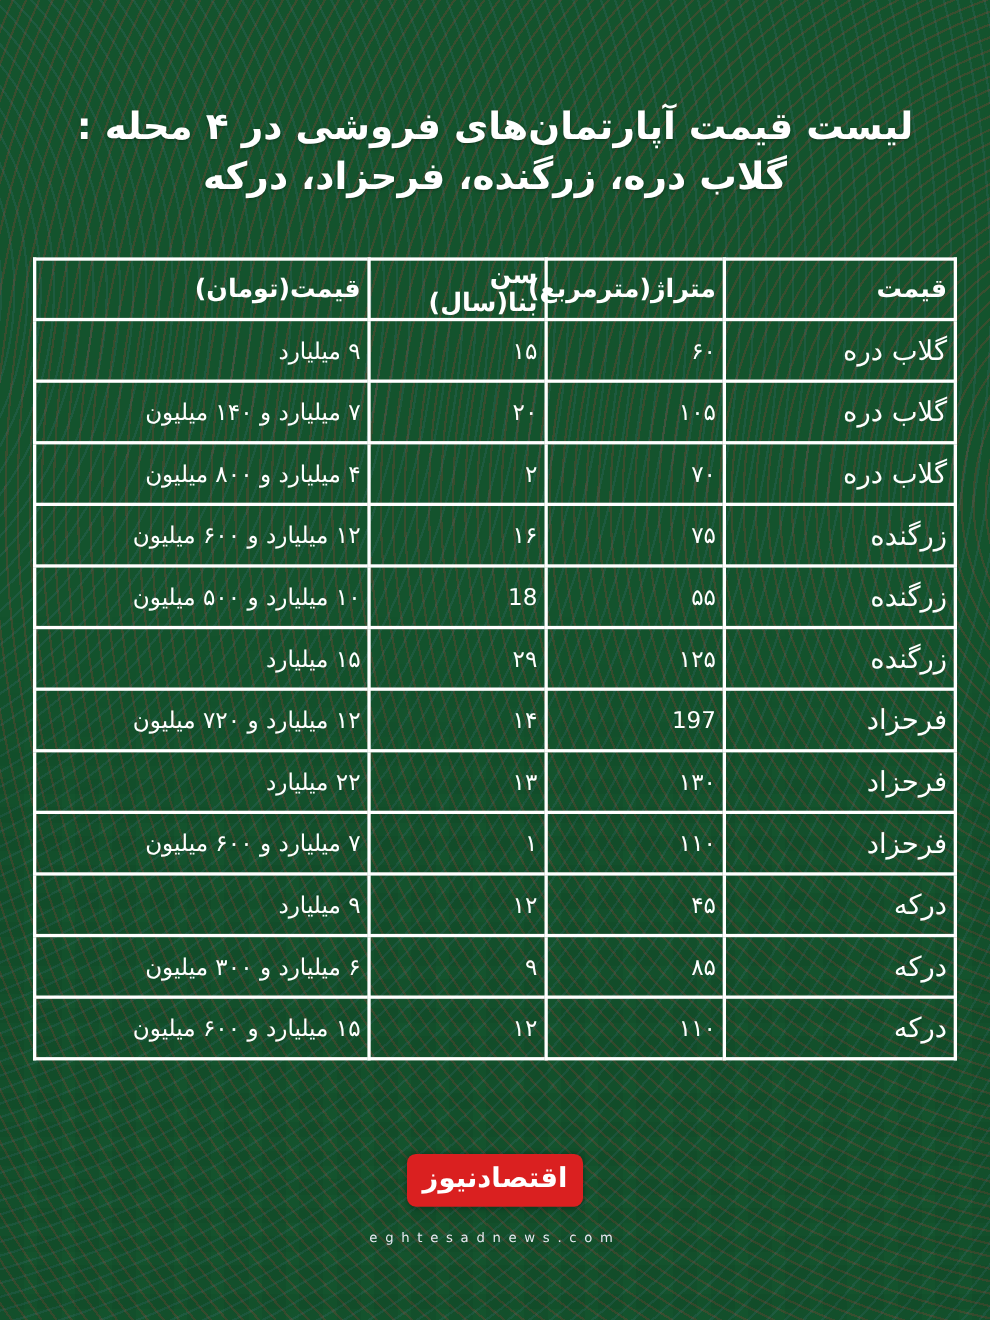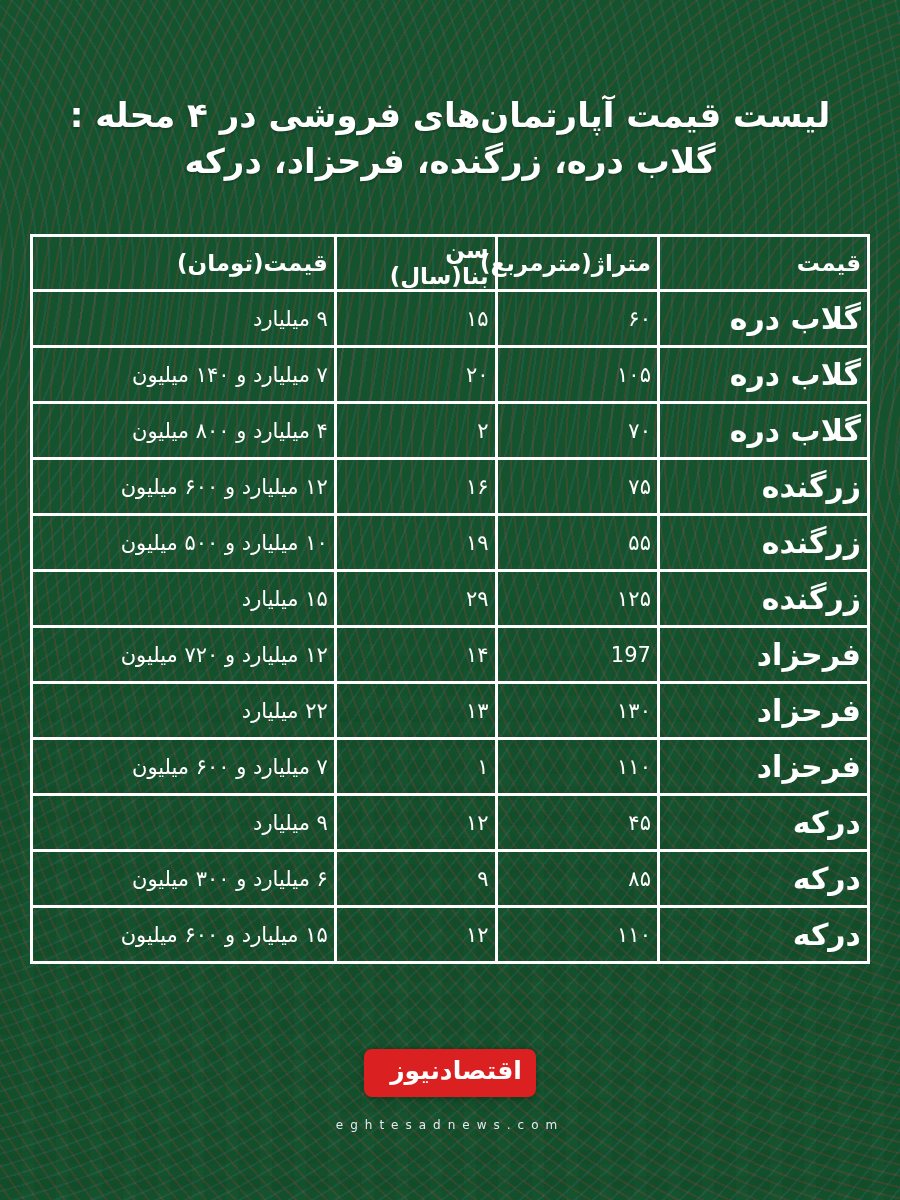--- a/index.html
+++ b/index.html
@@ -70,32 +70,32 @@
     height: 49px;
     font-size: 23px;
     font-weight: bold;
   }
   table.price-table td {
     height: 53px;
     font-size: 21px;
     font-weight: normal;
   }
   table.price-table td.neigh {
-    font-weight: bold;
-    font-size: 30px;
+    font-weight: normal;
+    font-size: 25px;
   }
 
   .logo {
     left: 0; right: 0; top: 1049px;
     display: flex; justify-content: center;
   }
   .logo-box {
     background: #da2020;
     border-radius: 8px;
-    padding: 6px 14px 9px 26px;
+    padding: 6px 14px 9px 14px;
     color: #ffffff;
     font-weight: bold;
     font-size: 25px;
     direction: rtl;
     line-height: 1.3;
     box-shadow: 0 1px 6px rgba(0,0,0,0.35);
   }
   .site-url {
     left: 0; right: 0; top: 1118px;
     text-align: center;
@@ -151,21 +151,21 @@
           </tr>
           <tr>
             <td class="neigh">زرگنده</td>
             <td>۷۵</td>
             <td>۱۶</td>
             <td>۱۲ میلیارد و ۶۰۰ میلیون</td>
           </tr>
           <tr>
             <td class="neigh">زرگنده</td>
             <td>۵۵</td>
-            <td>۱۹</td>
+            <td>18</td>
             <td>۱۰ میلیارد و ۵۰۰ میلیون</td>
           </tr>
           <tr>
             <td class="neigh">زرگنده</td>
             <td>۱۲۵</td>
             <td>۲۹</td>
             <td>۱۵ میلیارد</td>
           </tr>
           <tr>
             <td class="neigh">فرحزاد</td>

